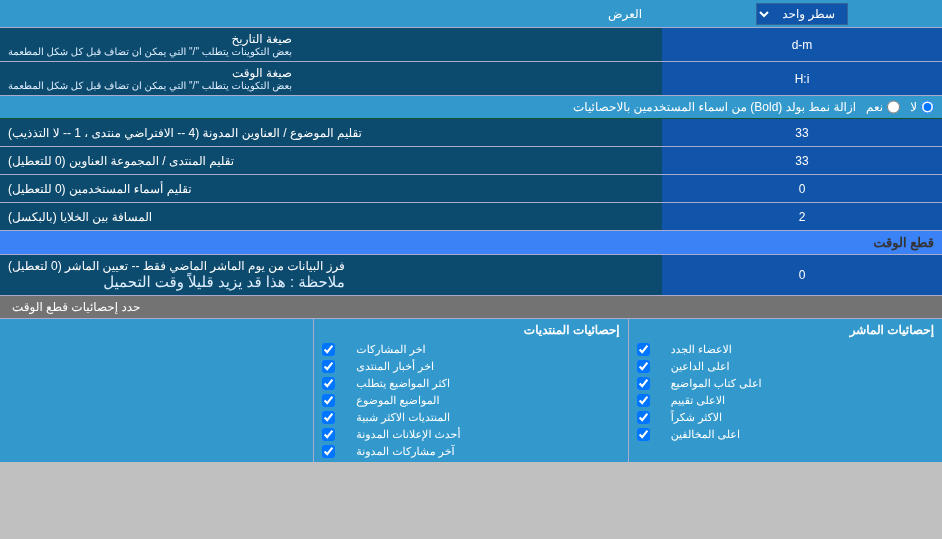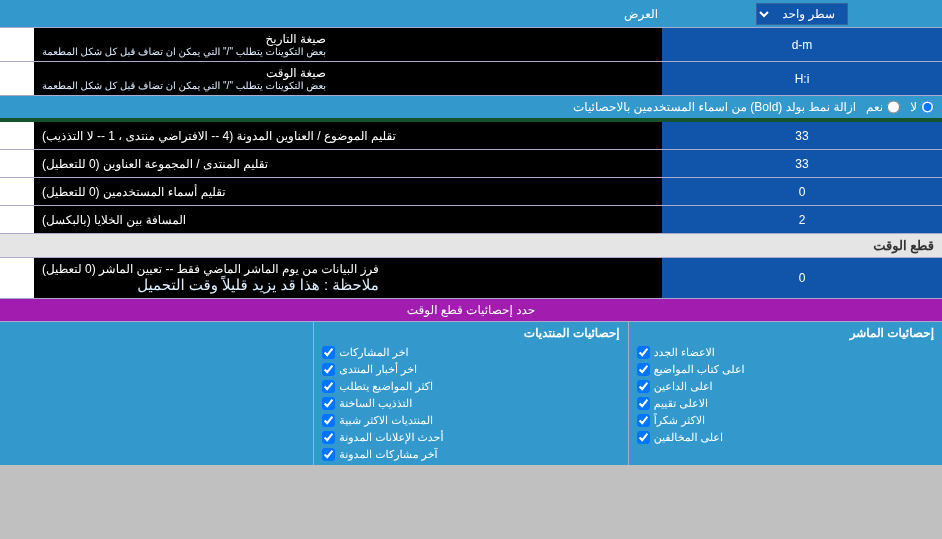--- a/index.html
+++ b/index.html
@@ -13,30 +13,29 @@
       width: 942px;
       background: #fff;
     }
     .row {
       display: flex;
       flex-direction: row-reverse;
       border-bottom: 1px solid #aac;
       min-height: 28px;
     }
     .row-label {
-      background: #000000;
+      background: #0c4a6e;
       color: #fff;
       flex: 1;
       padding: 4px 8px;
       display: flex;
       align-items: center;
       justify-content: flex-end;
       font-size: 12px;
       text-align: right;
-      margin-left: 34px;
     }
     .row-input {
       background: #1155aa;
       color: #fff;
       width: 280px;
       min-width: 200px;
       display: flex;
       align-items: center;
       justify-content: center;
       padding: 2px 6px;
@@ -44,36 +43,36 @@
     .row-input input[type="text"] {
       background: #1155aa;
       border: none;
       color: #fff;
       font-size: 12px;
       text-align: center;
       width: 100%;
       outline: none;
     }
     .section-header {
-      background: #e5e5e5;
+      background: #3b82f6;
       color: #333;
       padding: 4px 8px;
       font-weight: bold;
       text-align: right;
       border-bottom: 1px solid #aac;
       font-size: 13px;
     }
     .radio-row {
       display: flex;
       flex-direction: row-reverse;
       align-items: center;
       background: #3399cc;
       padding: 4px 8px;
       gap: 10px;
-      border-bottom: 4px solid #14532d;
+      border-bottom: 1px solid #14532d;
     }
     .radio-row label {
       color: #fff;
       display: flex;
       gap: 4px;
       cursor: pointer;
       direction: rtl;
     }
     .radio-row .radio-label-main {
       flex: 1;
@@ -101,49 +100,49 @@
       color: #fff;
       font-weight: bold;
       text-align: right;
       font-size: 12px;
       margin-bottom: 2px;
     }
     .checkbox-item {
       display: flex;
       align-items: center;
       justify-content: flex-end;
-      gap: 4px;
+      gap: 21px;
       color: #fff;
       font-size: 11px;
       direction: rtl;
     }
     .checkbox-item input[type="checkbox"] {
       cursor: pointer;
     }
     .full-row-label {
-      background: #a21caf;
+      background: #737373;
       color: #fff;
       padding: 4px 12px;
-      text-align: center;
+      text-align: left;
       font-size: 12px;
       border-bottom: 1px solid #aac;
     }
     .top-row {
       display: flex;
       flex-direction: row-reverse;
       background: #3399cc;
       border-bottom: 1px solid #aac;
       min-height: 28px;
       align-items: center;
     }
     .top-row-label {
       flex: 1;
       color: #fff;
       text-align: right;
-      padding: 4px 4px;
+      padding: 4px 20px;
       font-size: 12px;
     }
     .top-row-select {
       width: 280px;
       display: flex;
       align-items: center;
       justify-content: center;
       padding: 2px 6px;
     }
     .top-row-select select {
@@ -253,25 +252,25 @@
 
   <div class="checkboxes-grid">
 
     <div class="checkbox-col">
       <div class="checkbox-col-header">إحصائيات الماشر</div>
       <div class="checkbox-item">
         <span>الاعضاء الجدد</span>
         <input type="checkbox" checked="" style="">
       </div>
       <div class="checkbox-item">
+        <span>اعلى الداعين</span>
+        <input type="checkbox" checked="" style="">
+      </div>
+      <div class="checkbox-item">
         <span>اعلى كتاب المواضيع</span>
-        <input type="checkbox" checked="" style="">
-      </div>
-      <div class="checkbox-item">
-        <span>اعلى الداعين</span>
         <input type="checkbox" checked="" style="">
       </div>
       <div class="checkbox-item">
         <span>الاعلى تقييم</span>
         <input type="checkbox" checked="" style="">
       </div>
       <div class="checkbox-item">
         <span>الاكثر شكراً</span>
         <input type="checkbox" checked="" style="">
       </div>
@@ -289,21 +288,21 @@
       </div>
       <div class="checkbox-item">
         <span>اخر أخبار المنتدى</span>
         <input type="checkbox" checked="" style="">
       </div>
       <div class="checkbox-item">
         <span>اكثر المواضيع يتطلب</span>
         <input type="checkbox" checked="" style="">
       </div>
       <div class="checkbox-item">
-        <span>التذذيب الساخنة</span>
+        <span>المواضيع الموضوع</span>
         <input type="checkbox" checked="" style="">
       </div>
       <div class="checkbox-item">
         <span>المنتديات الاكثر شبية</span>
         <input type="checkbox" checked="" style="">
       </div>
       <div class="checkbox-item">
         <span>أحدث الإعلانات المدونة</span>
         <input type="checkbox" checked="" style="">
       </div>

